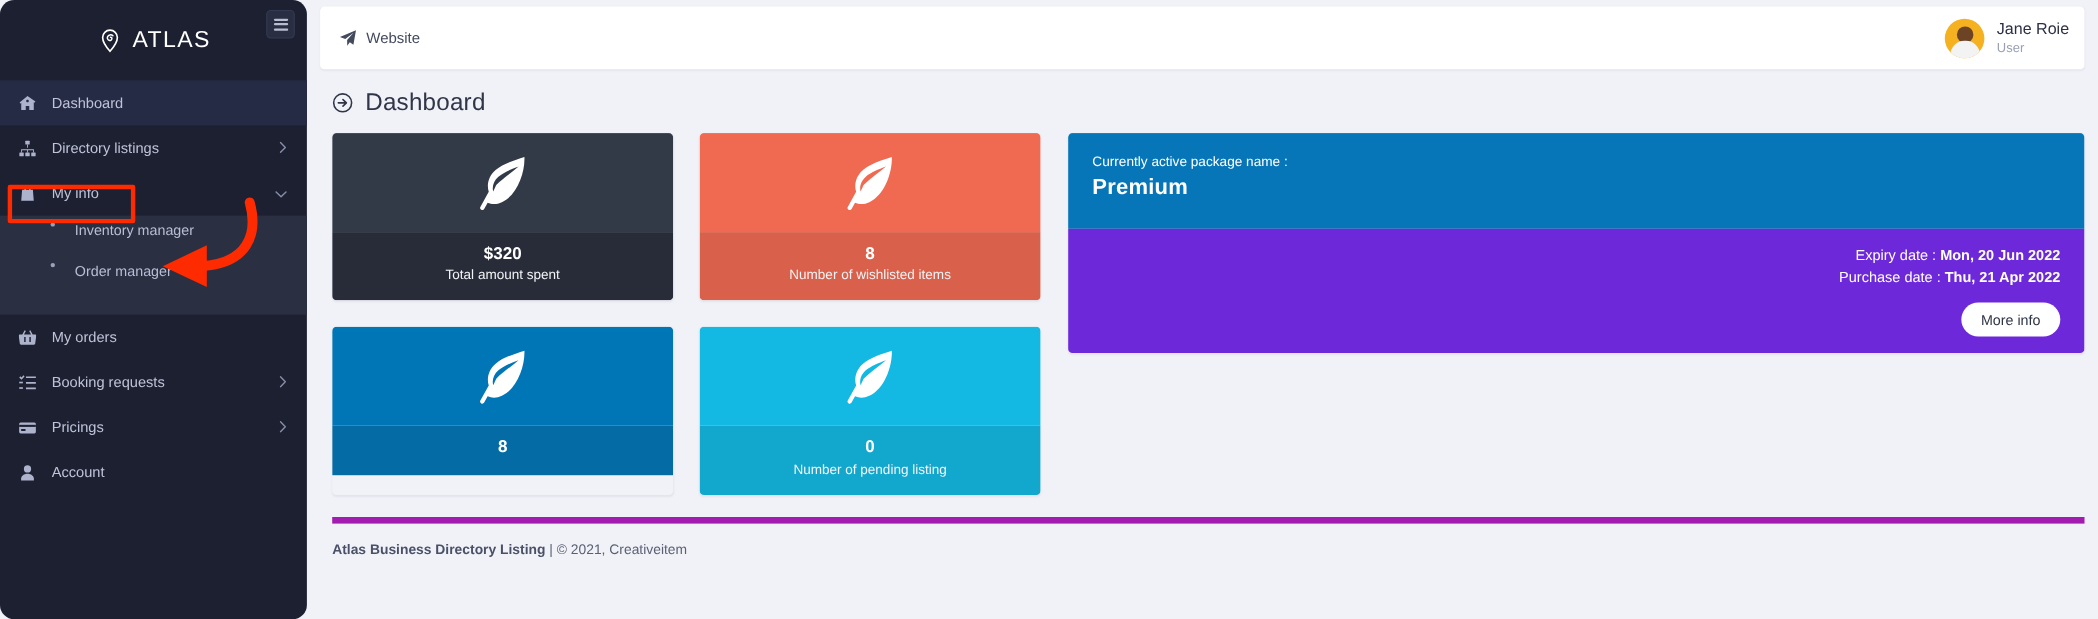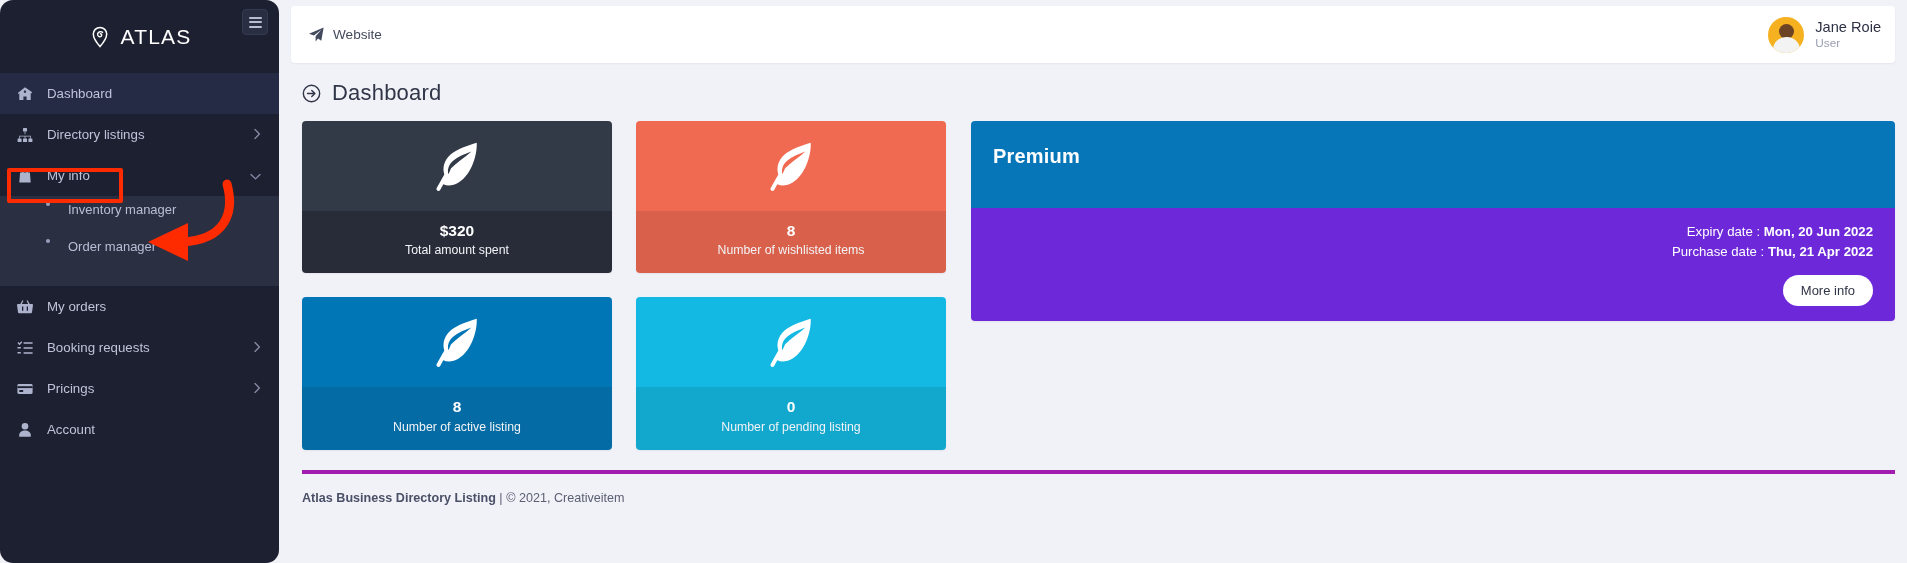--- a/index.html
+++ b/index.html
@@ -117,21 +117,21 @@
   .pkg-date { color: #ffffff; font-size: 13.2px; line-height: 1.55; }
   .pkg-date b { font-weight: bold; }
   .more-info {
     display: inline-block; margin-top: 12px;
     background: #ffffff; color: #2f3446;
     border: none; border-radius: 16px;
     padding: 8px 18px; font-size: 13px; cursor: pointer;
     font-family: "Liberation Sans", sans-serif;
   }
 
-  .footer { margin: 20px 12px 0 23px; border-top: 4px solid #a21caf; padding-top: 17px; }
+  .footer { margin: 20px 12px 0 23px; border-top: 6px solid #a21caf; padding-top: 17px; }
   .footer-text { font-size: 12.6px; color: #5a5f73; }
   .footer-text b { color: #4a5068; font-weight: bold; }
 
   
   .anno-box {
     position: absolute; left: 7px; top: 168px; width: 116px; height: 35px;
     border: 4px solid #ff2b00; border-radius: 2px; pointer-events: none;
   }
   .anno-arrow { position: absolute; left: 130px; top: 178px; pointer-events: none; }
 </style>
@@ -347,21 +347,20 @@
         <div class="stat-card">
           <div class="stat-icon" style="background:#0076b6">
             <span>
               <svg width="58" height="58" viewBox="0 0 64 64" fill="#ffffff">
                   <path d="M53.8 6.4C44 9.6 32.3 13 24.9 19.4c-7 6-9.2 14.5-6.9 21.9L9.6 56.4c-.6 1-.2 2.3.9 2.9 1 .6 2.3.2 2.9-.9l3.5-6.2c4.1 1.9 9.3 1.9 14.3-.5C46.1 44.9 54.4 22.6 53.8 6.4zM22.5 41c-1.4-4.9.3-10.7 5.2-14.9 5-4.3 12.6-7.4 20.2-10.2-6.8 6.1-16 12-22.4 18.6L22.5 41z"></path>
                 </svg>
             </span>
           </div>
           <div class="stat-foot" style="background:#046ba4">
             <div class="stat-value">8</div>
-            <div class="stat-label">Number of active listing</div>
           </div>
         </div>
 
         <div class="stat-card">
           <div class="stat-icon" style="background:#14b9e3">
             <span>
               <svg width="58" height="58" viewBox="0 0 64 64" fill="#ffffff">
                   <path d="M53.8 6.4C44 9.6 32.3 13 24.9 19.4c-7 6-9.2 14.5-6.9 21.9L9.6 56.4c-.6 1-.2 2.3.9 2.9 1 .6 2.3.2 2.9-.9l3.5-6.2c4.1 1.9 9.3 1.9 14.3-.5C46.1 44.9 54.4 22.6 53.8 6.4zM22.5 41c-1.4-4.9.3-10.7 5.2-14.9 5-4.3 12.6-7.4 20.2-10.2-6.8 6.1-16 12-22.4 18.6L22.5 41z"></path>
                 </svg>
             </span>
@@ -369,20 +368,21 @@
           <div class="stat-foot" style="background:#12a7cd">
             <div class="stat-value">0</div>
             <div class="stat-label">Number of pending listing</div>
           </div>
         </div>
 
       </div>
 
       <section class="pkg-panel">
         <div class="pkg-top">
+          <div class="pkg-top-label">Currently active package name :</div>
           <div class="pkg-name">Premium</div>
         </div>
         <div class="pkg-bot">
           <div class="pkg-date">
             <span>Expiry date : </span><b>Mon, 20 Jun 2022</b>
           </div>
           <div class="pkg-date">
             <span>Purchase date : </span><b>Thu, 21 Apr 2022</b>
           </div>
           <button class="more-info">More info</button>

